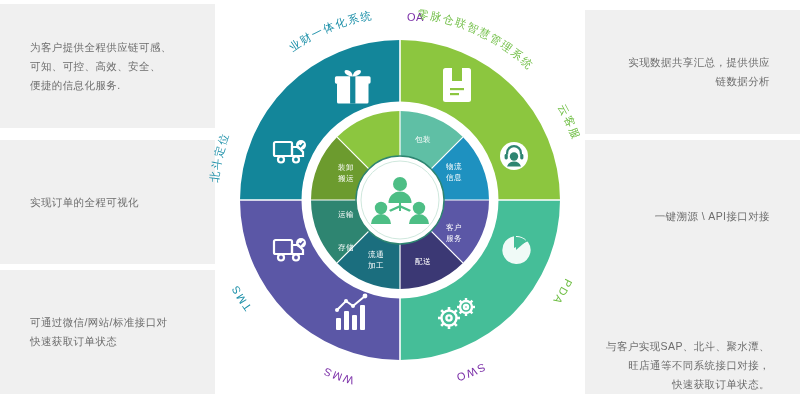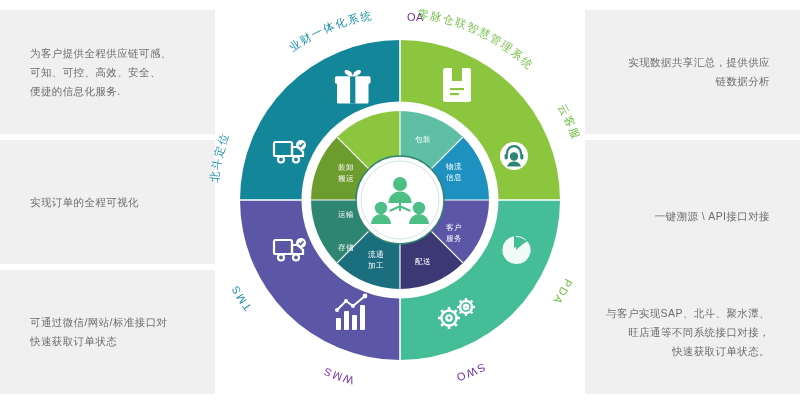--- a/index.html
+++ b/index.html
@@ -18,26 +18,26 @@
   }
   .panel-text{
     font-size:10.5px;line-height:19px;color:#6d6d6d;
     letter-spacing:.4px;white-space:pre-line;
   }
   .panel.left{left:0;width:215px;padding-left:30px;justify-content:flex-start;}
   .panel.left .panel-text{text-align:left;}
   .panel.right{right:0;width:215px;padding-right:30px;justify-content:flex-end;}
   .panel.right .panel-text{text-align:right;}
 
-  .p-l1{top:10px;height:124px;}
+  .p-l1{top:4px;height:124px;}
   .p-l2{top:140px;height:124px;}
   .p-l3{top:270px;height:124px;}
   .p-r1{top:10px;height:124px;margin-left:40px;}
   .p-r2{top:140px;height:152px;}
-  .p-r3{top:270px;height:124px;}
+  .p-r3{top:270px;height:124px;align-items:flex-end;}
 
   
   .ellipse{
     position:absolute;left:50%;top:50%;transform:translate(-50%,-50%);
     width:330px;height:400px;border-radius:50%;background:#ffffff;
     z-index:3;
   }
 
   
   .wheel{

